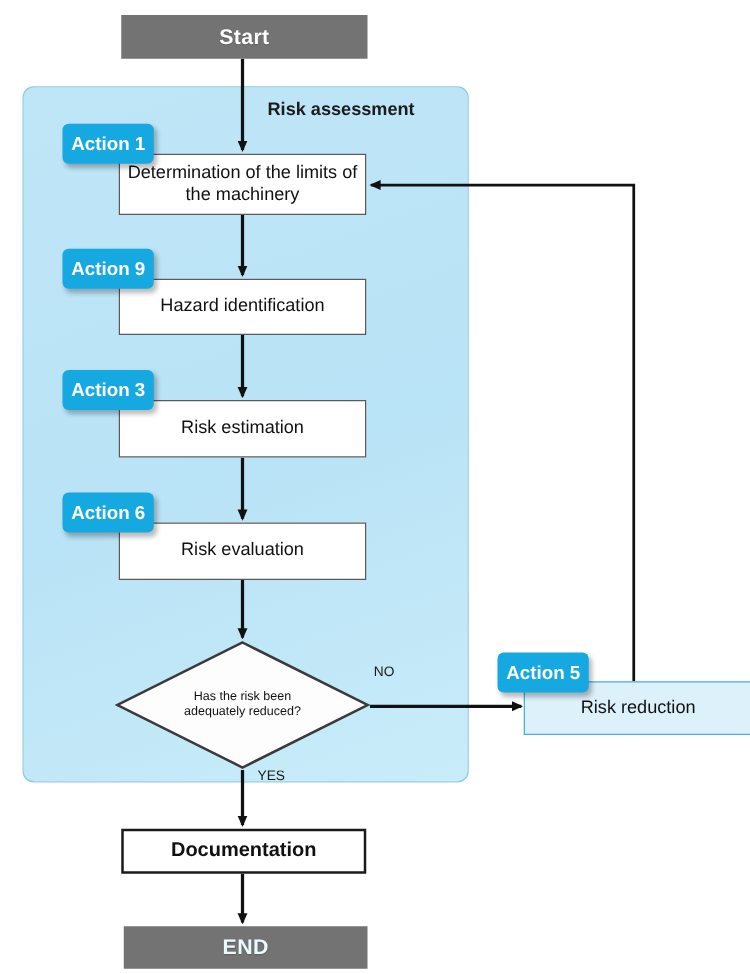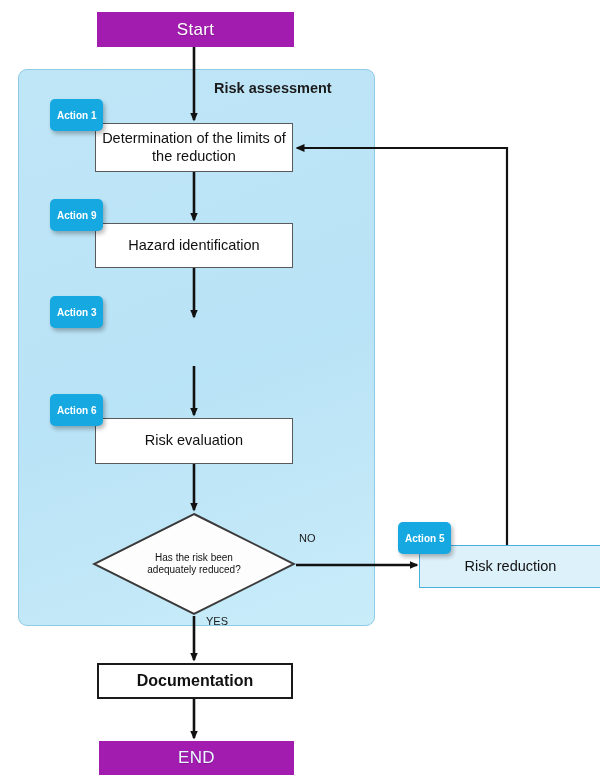--- a/index.html
+++ b/index.html
@@ -19,23 +19,23 @@
     position: absolute;
     box-sizing: border-box;
     display: flex;
     align-items: center;
     justify-content: center;
     text-align: center;
   }
 
   
   .terminator {
-    background: #a21caf;
+    background: #737373;
     color: #ffffff;
-    font-weight: normal;
+    font-weight: bold;
     font-size: 17px;
     letter-spacing: 0.3px;
     text-shadow: 0 1px 1px rgba(0,0,0,0.18);
   }
   .terminator.end-node {
     color: #eafaff;
   }
 
   
   #risk-assessment-group {
@@ -80,21 +80,21 @@
   
   .badge {
     position: absolute;
     box-sizing: border-box;
     display: flex;
     align-items: center;
     justify-content: center;
     background: #16a9e1;
     color: #ffffff;
     font-weight: bold;
-    font-size: 10px;
+    font-size: 15px;
     border-radius: 5px;
     padding: 16px 7px;
     height: 23px;
     box-shadow: 2px 3px 4px rgba(0,0,0,0.28);
     white-space: nowrap;
     z-index: 5;
   }
 
   
   #decision-node {
@@ -175,32 +175,35 @@
   </svg>
 
   <div class="node terminator" style="left:97px; top:12px; width:197px; height:35px;">
     <span>Start</span>
   </div>
 
   <div class="badge" style="left:50px; top:99px;">
     <span>Action 1</span>
   </div>
   <div class="node process" style="left:95px; top:123px; width:198px; height:49px;">
-    <span>Determination of the limits of the reduction</span>
+    <span>Determination of the limits of the machinery</span>
   </div>
 
   <div class="badge" style="left:50px; top:199px;">
     <span>Action 9</span>
   </div>
   <div class="node process" style="left:95px; top:223px; width:198px; height:45px;">
     <span>Hazard identification</span>
   </div>
 
   <div class="badge" style="left:50px; top:296px;">
     <span>Action 3</span>
+  </div>
+  <div class="node process" style="left:95px; top:320px; width:198px; height:46px;">
+    <span>Risk estimation</span>
   </div>
 
   <div class="badge" style="left:50px; top:394px;">
     <span>Action 6</span>
   </div>
   <div class="node process" style="left:95px; top:418px; width:198px; height:46px;">
     <span>Risk evaluation</span>
   </div>
 
   <div id="decision-node">

